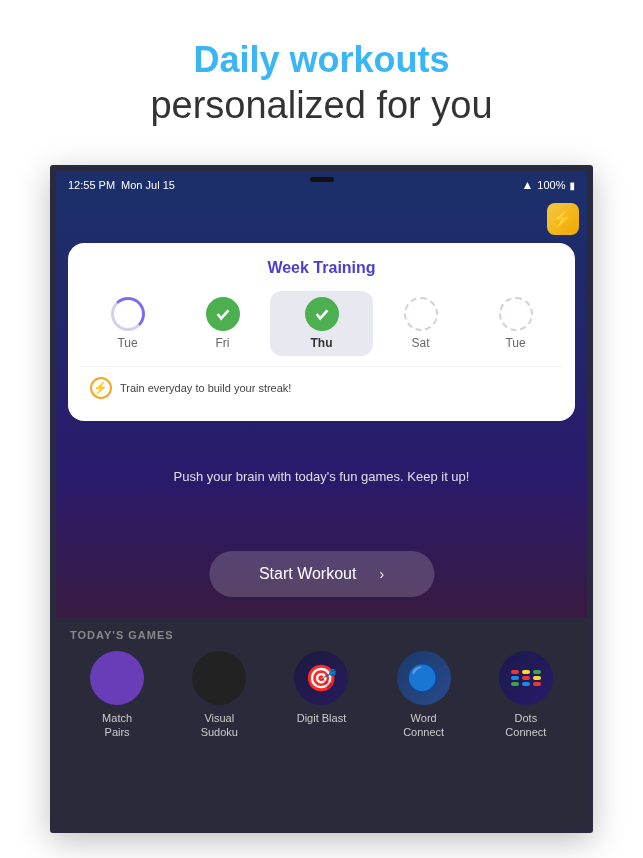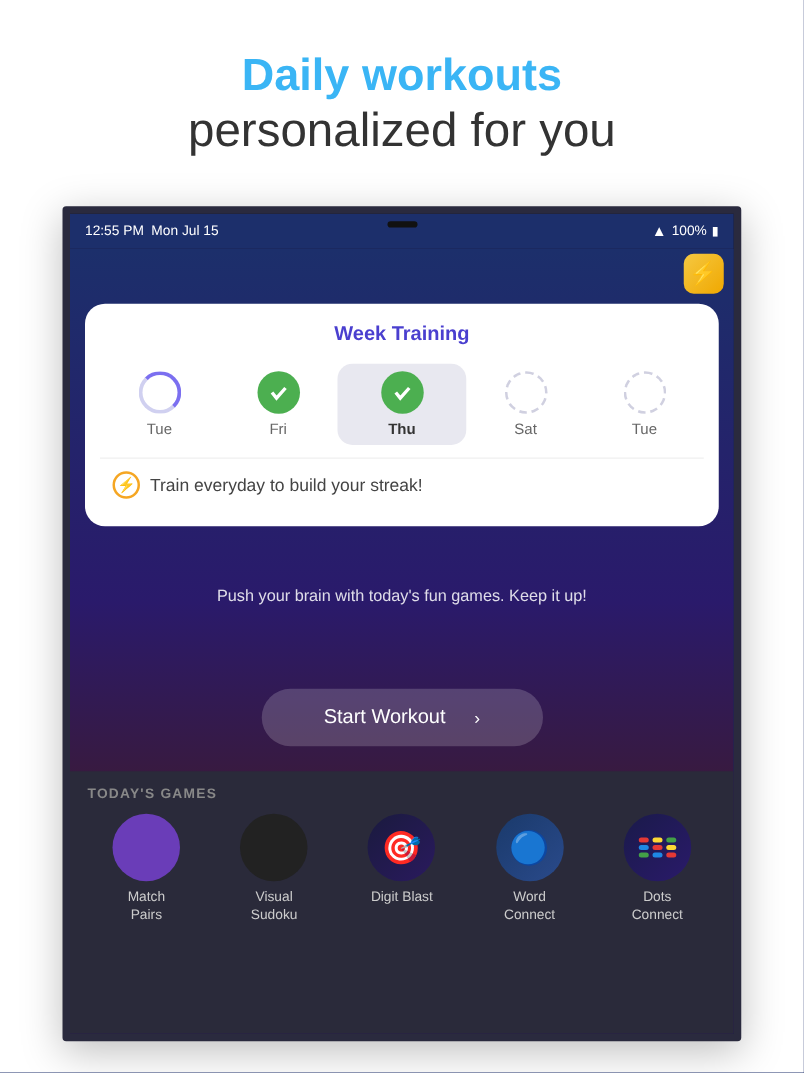--- a/index.html
+++ b/index.html
@@ -184,21 +184,21 @@
       border-radius: 50%;
       border: 2px solid #f5a623;
       display: flex;
       align-items: center;
       justify-content: center;
       font-size: 12px;
       color: #f5a623;
       flex-shrink: 0;
     }
     .streak-text {
-      font-size: 14px;
+      font-size: 11px;
       color: #444;
     }
 
     
     .push-text {
       position: absolute;
       top: 270px;
       left: 0; right: 0;
       text-align: center;
       color: rgba(255,255,255,0.85);

